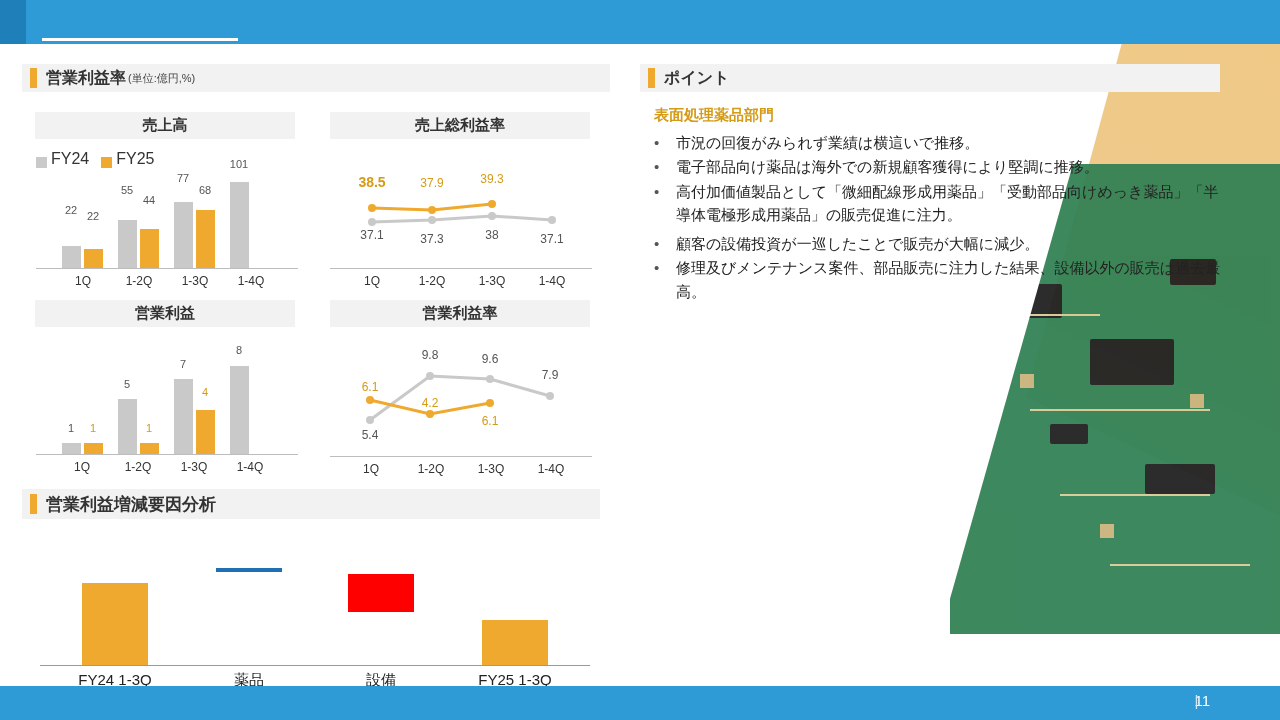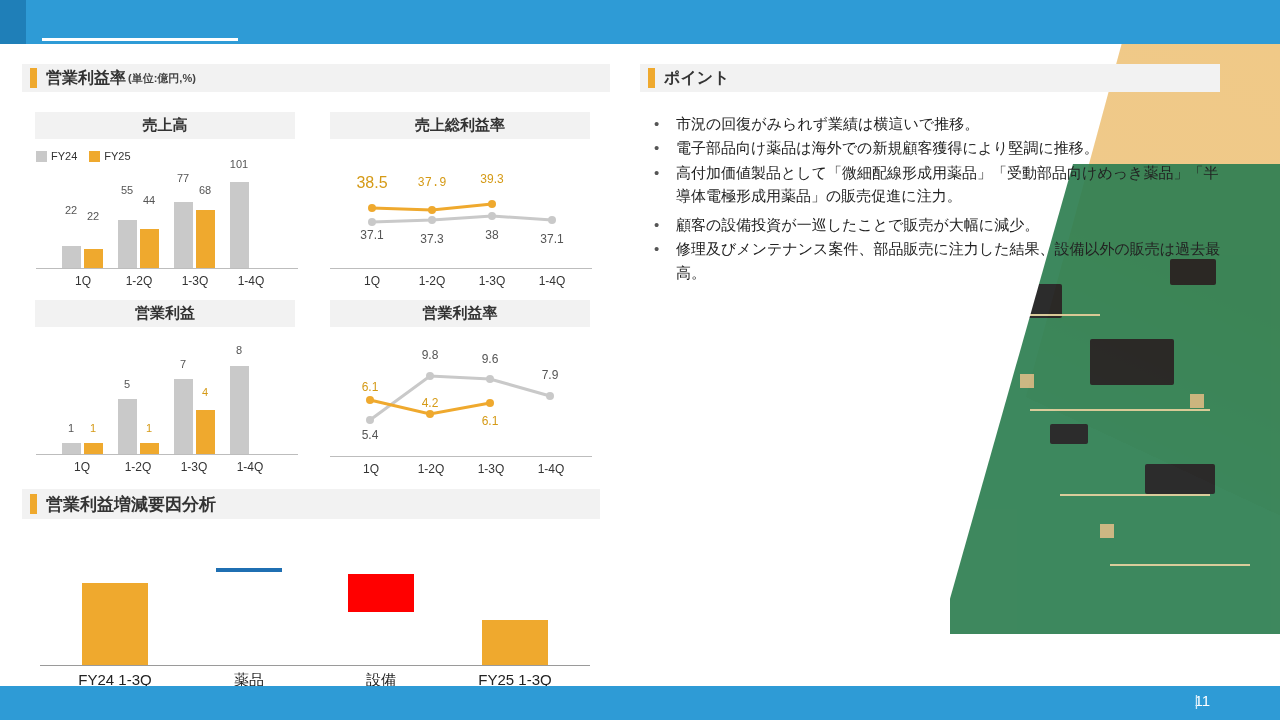--- a/index.html
+++ b/index.html
@@ -49,33 +49,33 @@
   .footer .pagewrap{
     position:absolute;right:70px;top:6px;color:#ffffff;font-size:15px;
   }
   .footer .bar{display:inline-block;margin-right:10px;color:#cfe8f7;}
   
   .sec{
     position:absolute;height:28px;background:#f2f2f2;display:flex;align-items:center;
   }
   .sec .tick{width:7px;height:20px;background:#efa92e;margin-left:8px;margin-right:9px;}
   .sec .lbl{font-size:16px;font-weight:bold;color:#333;}
-  .sec .sub{font-size:11px;font-weight:bold;color:#444;margin-left:2px;}
+  .sec .sub{font-size:11px;font-weight:normal;color:#444;margin-left:2px;}
   
   .ctitle{
     position:absolute;height:27px;background:#f2f2f2;display:flex;align-items:center;
     justify-content:center;font-size:15px;font-weight:bold;color:#333;
   }
   
   .chart{position:absolute;}
   .axis{position:absolute;left:0;right:0;height:1px;background:#bdbdbd;}
   .bar{position:absolute;bottom:0;}
   .barlabel{position:absolute;font-size:11px;color:#555;text-align:center;}
   .catlabel{position:absolute;font-size:12px;color:#333;text-align:center;}
-  .legend{position:absolute;display:flex;align-items:flex-end;font-size:11px;color:#333;gap:4px;}
+  .legend{position:absolute;display:flex;align-items:flex-end;font-size:16px;color:#333;gap:4px;}
   .legend .sw{width:11px;height:11px;display:inline-block;}
   
   .ph{font-size:15px;font-weight:bold;color:#d59a16;}
   .bullets{font-size:15px;color:#222;line-height:1.55;}
   .bullets .row{display:flex;margin-bottom:1px;}
   .bullets .dot{width:22px;flex:0 0 22px;text-align:left;color:#555;}
   .bullets .txt{flex:1;}
   
   .wfaxis{position:absolute;height:1px;background:#9a9a9a;}
   .wflabel{position:absolute;font-size:15px;color:#222;text-align:center;}
@@ -155,22 +155,22 @@
     <polyline points="42,52 102,50 162,46 222,50" fill="none" stroke="#c9c9c9" stroke-width="3"></polyline>
     <polyline points="42,38 102,40 162,34" fill="none" stroke="#efa92e" stroke-width="3"></polyline>
     <circle cx="42" cy="52" r="4" fill="#c9c9c9"></circle>
       <circle cx="102" cy="50" r="4" fill="#c9c9c9"></circle>
     <circle cx="162" cy="46" r="4" fill="#c9c9c9"></circle>
       <circle cx="222" cy="50" r="4" fill="#c9c9c9"></circle>
     <circle cx="42" cy="38" r="4" fill="#efa92e"></circle>
       <circle cx="102" cy="40" r="4" fill="#efa92e"></circle>
     <circle cx="162" cy="34" r="4" fill="#efa92e"></circle>
   </svg>
-  <div class="barlabel" style="left:22px;top:4px;width:40px;color:#d59a16;font-size:16px;">38.5</div>
-  <div class="barlabel" style="left:82px;top:6px;width:40px;color:#d59a16;font-size:12px;font-family:Liberation Mono, monospace;">37.9</div>
+  <div class="barlabel" style="left:22px;top:4px;width:40px;color:#d59a16;font-size:14px;font-weight:bold;">38.5</div>
+  <div class="barlabel" style="left:82px;top:6px;width:40px;color:#d59a16;font-size:12px;">37.9</div>
   <div class="barlabel" style="left:142px;top:2px;width:40px;color:#d59a16;font-size:12px;">39.3</div>
   <div class="barlabel" style="left:22px;top:58px;width:40px;font-size:12px;">37.1</div>
   <div class="barlabel" style="left:82px;top:62px;width:40px;font-size:12px;">37.3</div>
   <div class="barlabel" style="left:142px;top:58px;width:40px;font-size:12px;">38</div>
   <div class="barlabel" style="left:202px;top:62px;width:40px;font-size:12px;">37.1</div>
   <div class="axis" style="top:98px;"></div>
   <div class="catlabel" style="left:22px;top:104px;width:40px;">1Q</div>
   <div class="catlabel" style="left:82px;top:104px;width:40px;">1-2Q</div>
   <div class="catlabel" style="left:142px;top:104px;width:40px;">1-3Q</div>
   <div class="catlabel" style="left:202px;top:104px;width:40px;">1-4Q</div>
@@ -247,20 +247,21 @@
   <div class="wflabel" style="left:296px;top:146px;width:110px;">設備</div>
   <div class="wflabel" style="left:430px;top:146px;width:110px;">FY25 1-3Q</div>
 </div>
 
 <div class="sec" style="left:640px;top:64px;width:580px;">
   <div class="tick"></div>
   <div class="lbl">ポイント</div>
 </div>
 
 <div style="position:absolute;left:654px;top:106px;width:572px;">
+  <div class="ph">表面処理薬品部門</div>
   <div class="bullets" style="margin-top:6px;">
     <div class="row">
       <div class="dot">•</div>
       <div class="txt">市況の回復がみられず業績は横這いで推移。</div>
     </div>
     <div class="row">
       <div class="dot">•</div>
       <div class="txt">電子部品向け薬品は海外での新規顧客獲得により堅調に推移。</div>
     </div>
     <div class="row">

